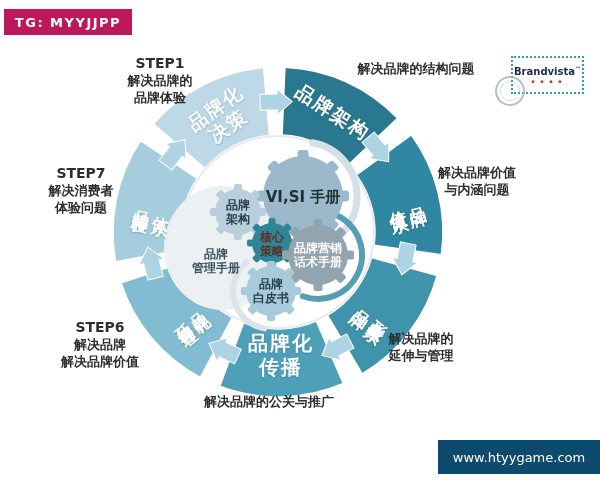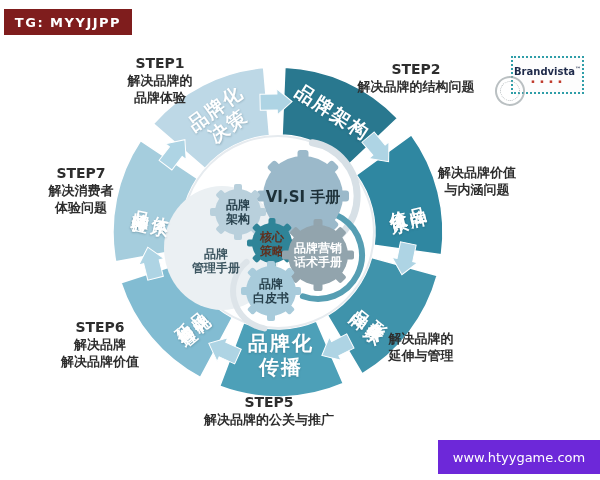--- a/index.html
+++ b/index.html
@@ -1,21 +1,21 @@
 <!DOCTYPE html>
 <html><head>
 <meta charset="utf-8">
 <style>
   html,body{margin:0;padding:0;background:#fff;}
   .canvas{position:relative;width:600px;height:480px;background:#ffffff;overflow:hidden;
           font-family:"DejaVu Sans","Liberation Sans",sans-serif;}
-  .tg-badge{position:absolute;left:4px;top:9px;width:128px;height:26px;background:#7f1d1d;
+  .tg-badge{position:absolute;left:4px;top:9px;width:128px;height:26px;background:#be185d;
             color:#fff;font-size:13px;font-weight:bold;letter-spacing:1.5px;
             display:flex;align-items:center;justify-content:center;}
-  .url-badge{position:absolute;left:438px;top:440px;width:162px;height:34px;background:#6d28d9;
+  .url-badge{position:absolute;left:438px;top:440px;width:162px;height:34px;background:#0c4a6e;
              color:#fff;font-size:13px;display:flex;align-items:center;justify-content:center;}
   .logo-box{position:absolute;left:511px;top:56px;width:69px;height:34px;background:#fdfdfd;
             border:2px dotted #2f9ea8;display:flex;flex-direction:column;align-items:center;
             justify-content:center;line-height:1;}
   .logo-name{font-size:10px;font-weight:bold;color:#1e2a4a;white-space:nowrap;}
   .logo-name sup{font-size:6px;}
   .logo-sub{font-size:5px;color:#c03a2b;letter-spacing:2px;margin-top:2px;}
   .stamp{position:absolute;left:495px;top:76px;width:26px;height:26px;border:2px solid #a3abae;
          border-radius:50%;opacity:.75;transform:rotate(-20deg);}
   .stamp::after{content:"";position:absolute;left:3px;top:3px;right:3px;bottom:3px;
@@ -167,33 +167,31 @@
       <span>体系</span>
   </div>
 
   
   <div class="step" style="left:160px;top:55px;text-align:center;">
     <div class="t">STEP1</div>
     <div class="d">解决品牌的</div>
     <div class="d">品牌体验</div>
   </div>
   <div class="step" style="left:416px;top:61px;">
-    <div class="t">STEP2</div>
     <div class="d">解决品牌的结构问题</div>
   </div>
   <div class="step" style="left:477px;top:165px;">
     <div class="d">解决品牌价值</div>
     <div class="d">与内涵问题</div>
   </div>
   <div class="step" style="left:421px;top:331px;">
     <div class="d">解决品牌的</div>
     <div class="d">延伸与管理</div>
   </div>
   <div class="step" style="left:269px;top:394px;">
-    <div class="t">STEP5</div>
     <div class="d">解决品牌的公关与推广</div>
   </div>
   <div class="step" style="left:100px;top:319px;">
     <div class="t">STEP6</div>
     <div class="d">解决品牌</div>
     <div class="d">解决品牌价值</div>
   </div>
   <div class="step" style="left:81px;top:165px;">
     <div class="t">STEP7</div>
     <div class="d">解决消费者</div>

